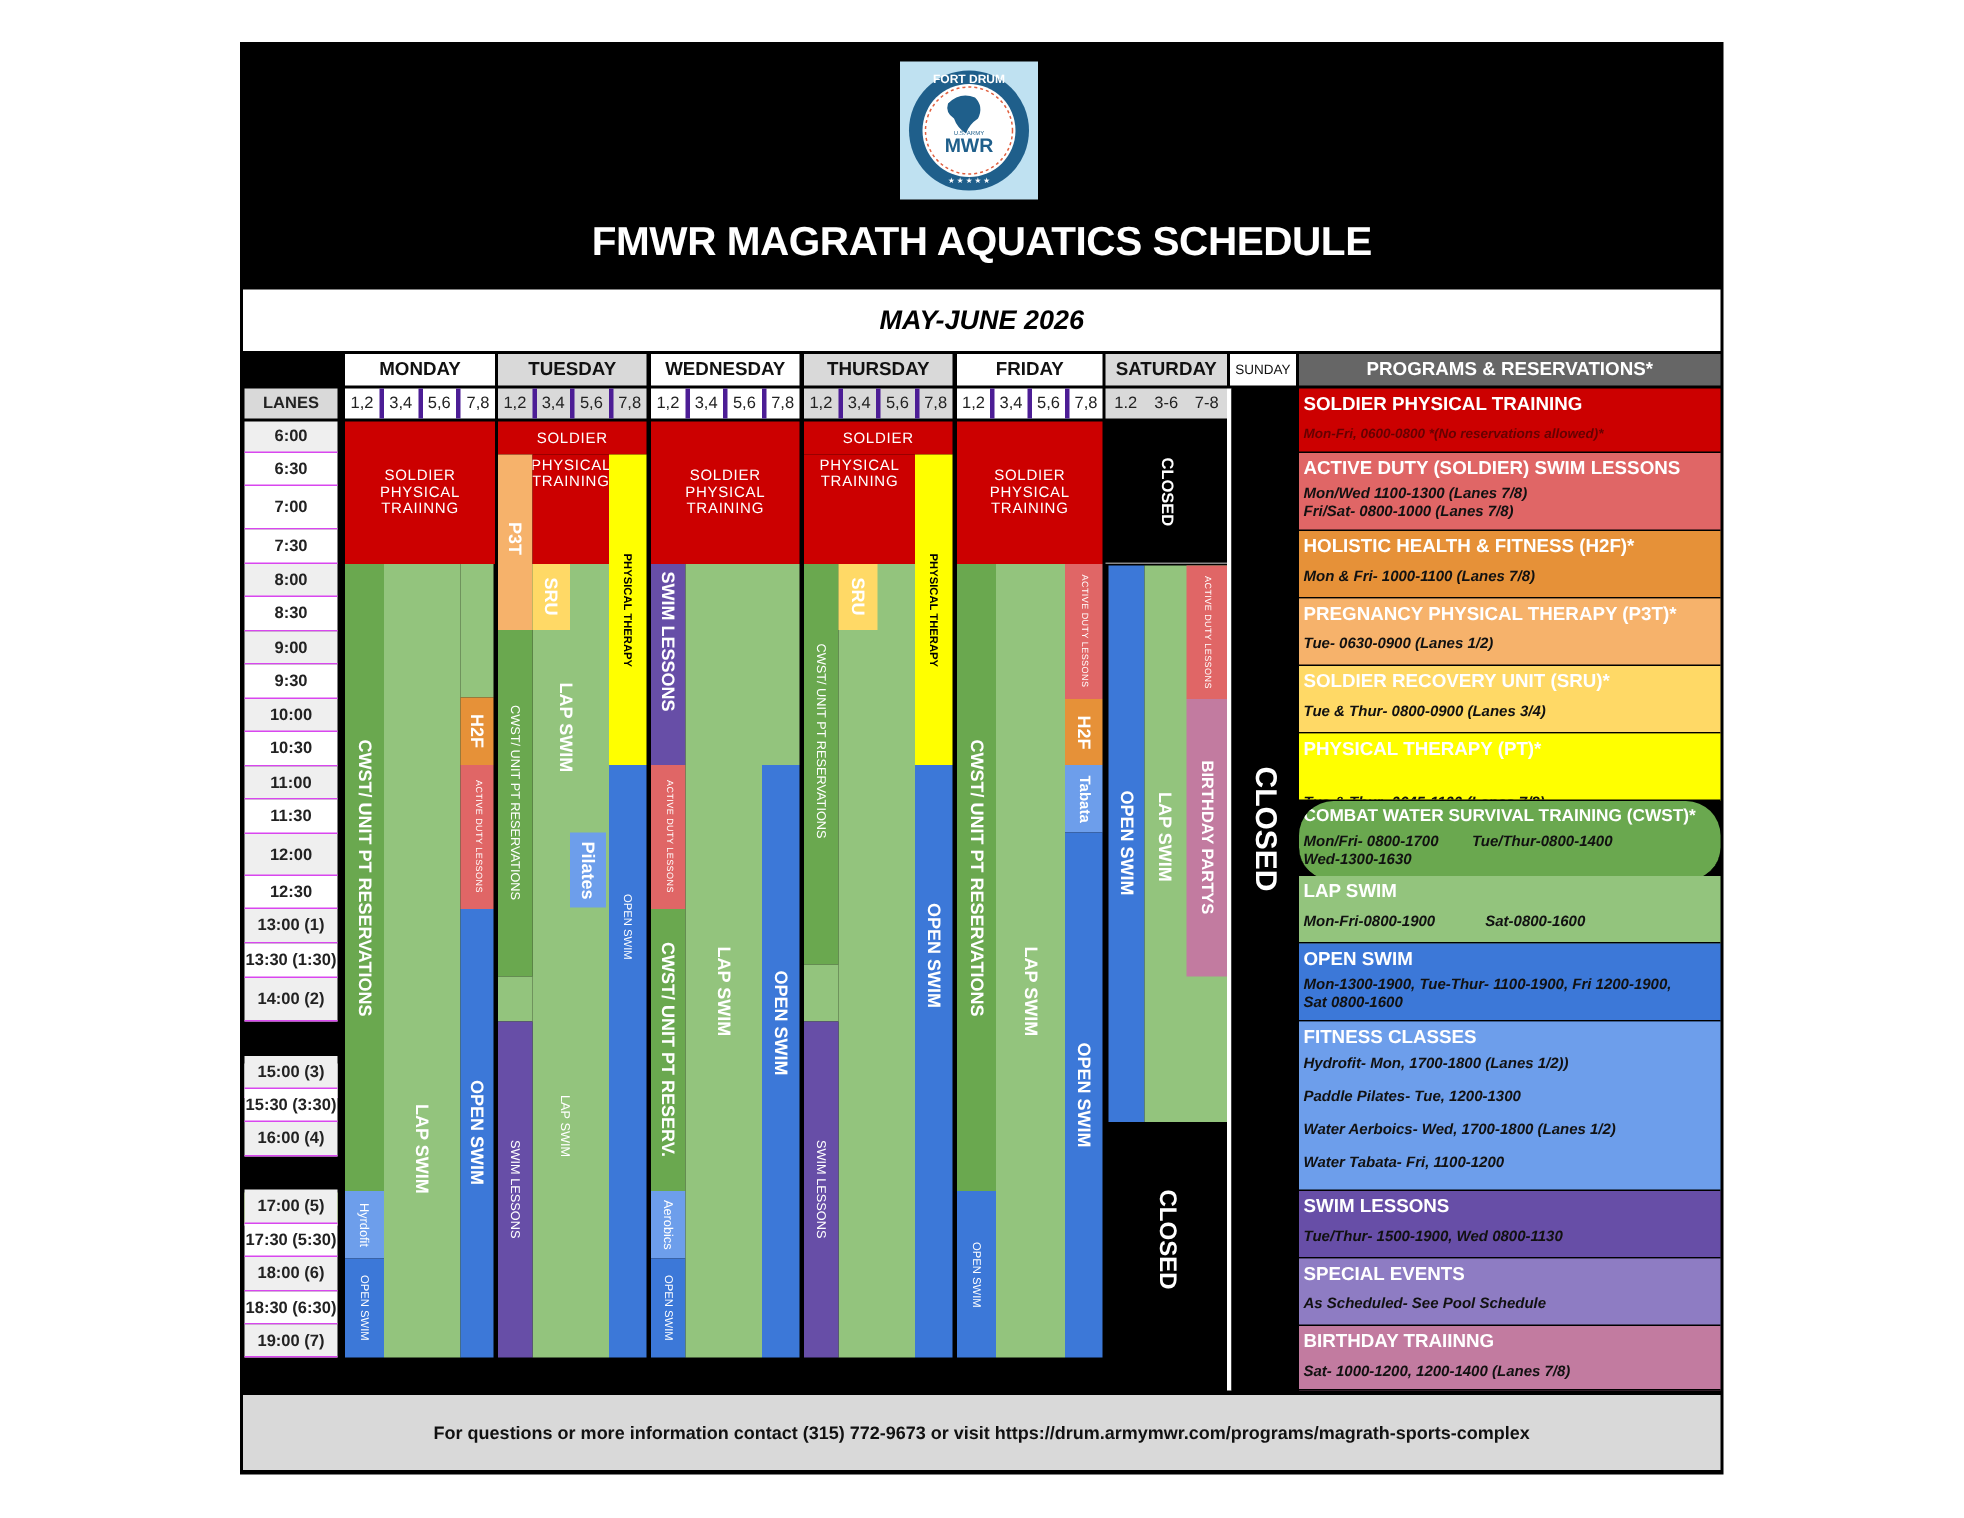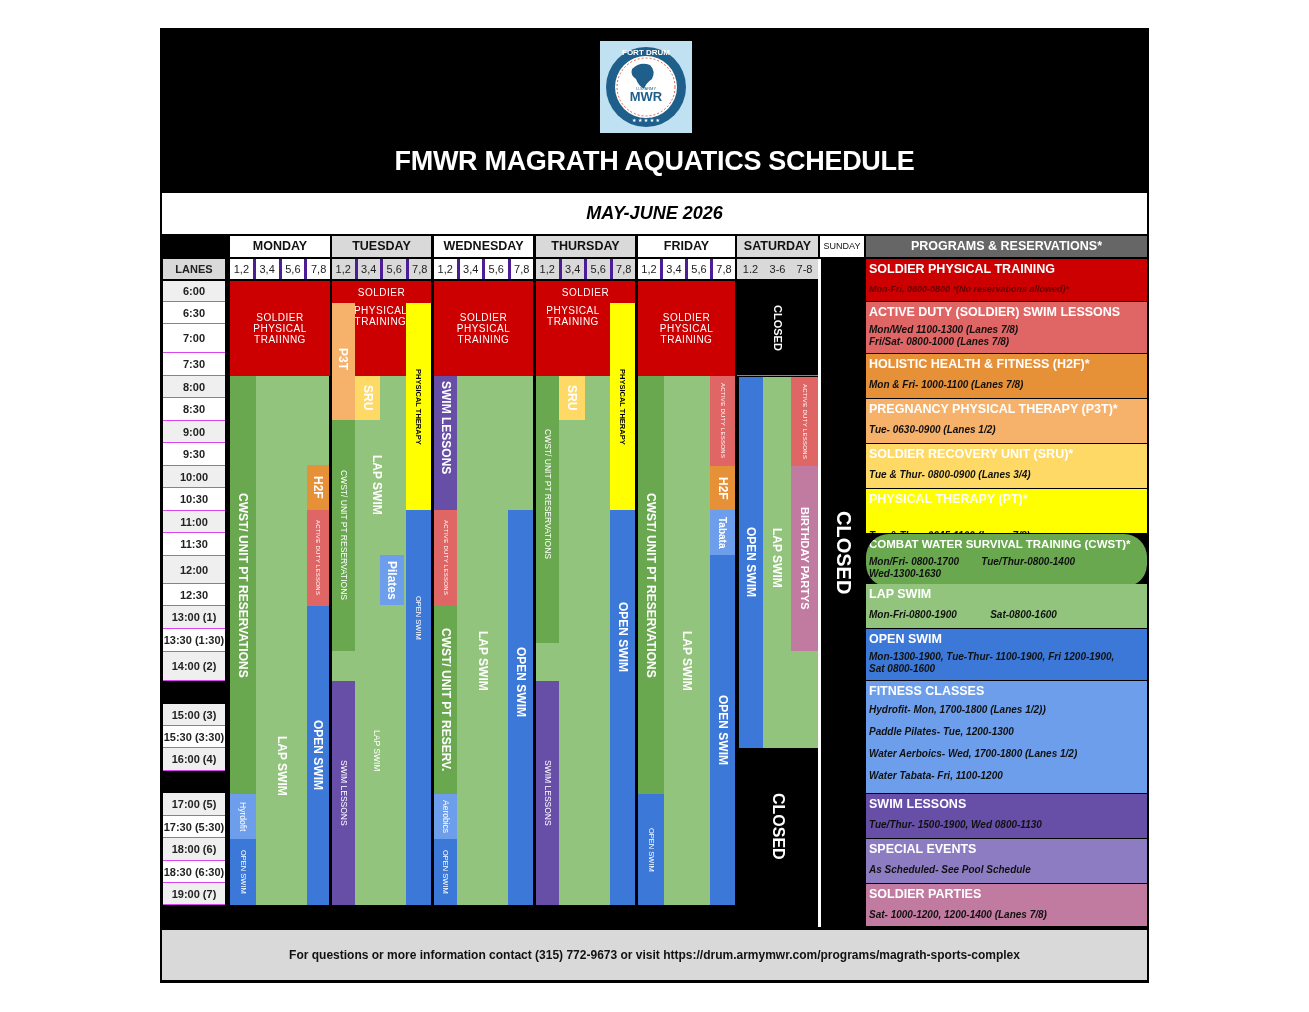--- a/index.html
+++ b/index.html
@@ -316,17 +316,17 @@
 </div>
 <div class="abs prog" style="top:794px;height:45px;background:#674ea7;">
   <div class="ph">SWIM LESSONS</div>
   <div class="pd" style="margin-top:7px;">Tue/Thur- 1500-1900, Wed 0800-1130</div>
 </div>
 <div class="abs prog" style="top:839px;height:45px;background:#8e7cc3;">
   <div class="ph">SPECIAL EVENTS</div>
   <div class="pd" style="margin-top:7px;">As Scheduled- See Pool Schedule</div>
 </div>
 <div class="abs prog" style="top:884px;height:43px;background:#c27ba0;">
-  <div class="ph">SOLDIER PARTIES</div>
+  <div class="ph">BIRTHDAY TRAIINNG</div>
   <div class="pd" style="margin-top:7px;">Sat- 1000-1200, 1200-1400 (Lanes 7/8)</div>
 </div>
 
 <div id="footer" class="abs">For questions or more information contact (315) 772-9673 or visit https://drum.armymwr.com/programs/magrath-sports-complex</div>
 
 </body></html>

